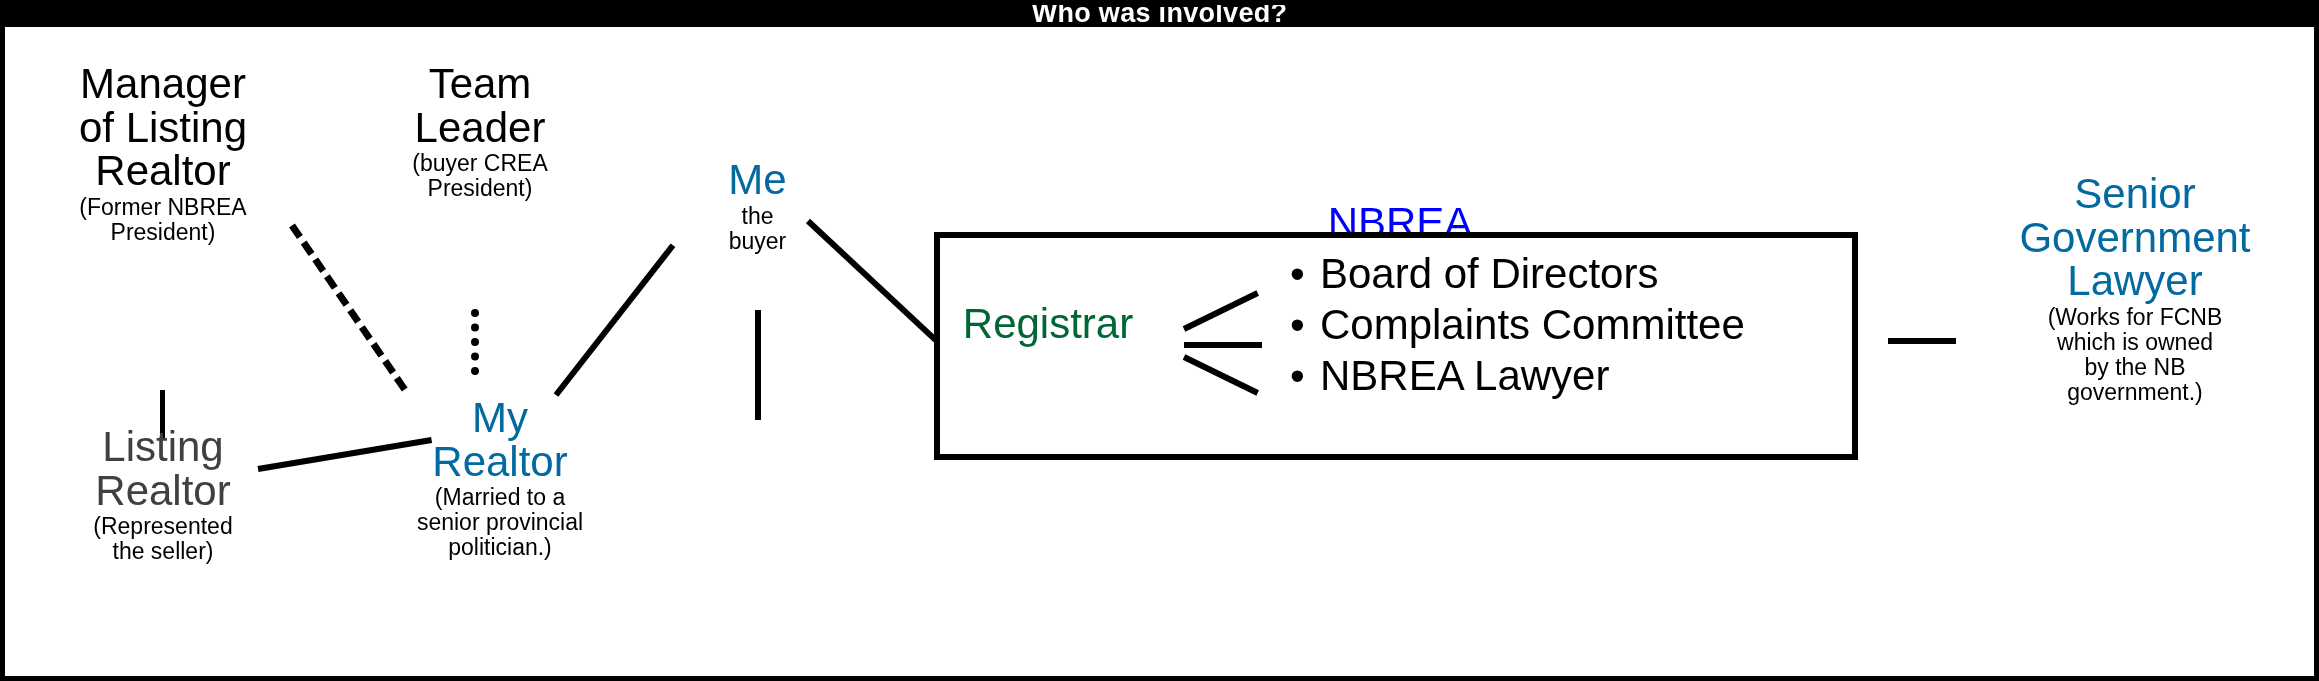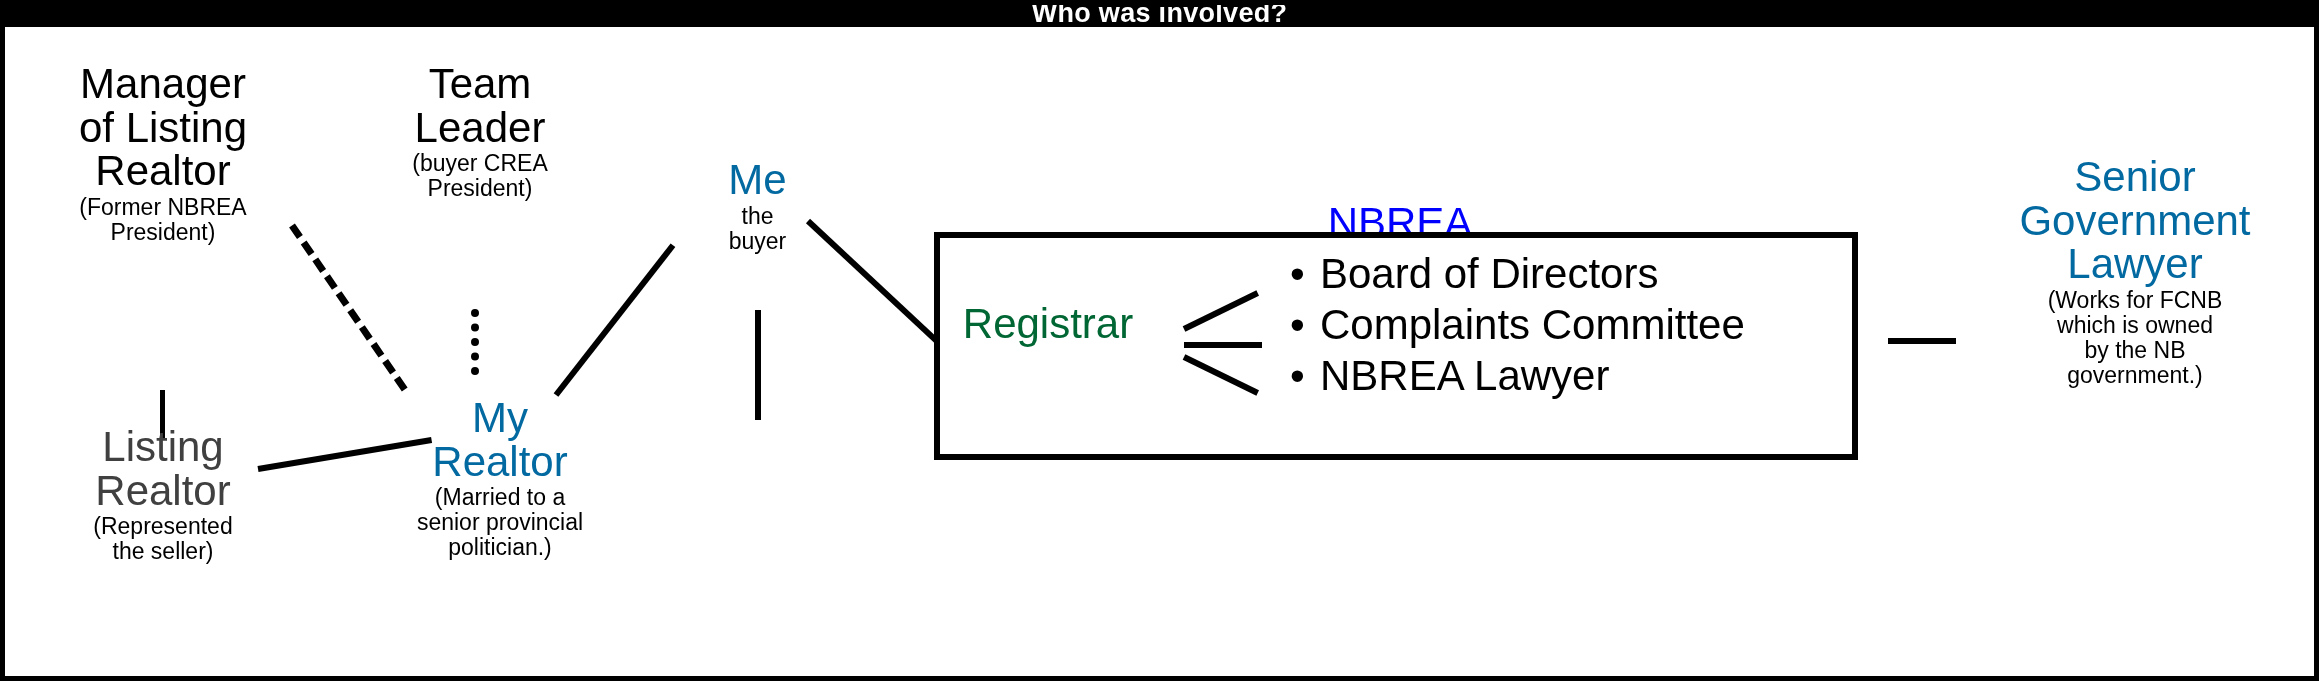--- a/index.html
+++ b/index.html
@@ -205,21 +205,21 @@
     <div class="bullet">
       <span class="dot">•</span>
       <span style="color:#000000;">Complaints Committee</span>
     </div>
     <div class="bullet">
       <span class="dot">•</span>
       <span style="color:#000000;text-align:right;">NBREA Lawyer</span>
     </div>
   </div>
 
-  <div class="node green" style="left:1965px; top:155px; width:340px;">
+  <div class="node green" style="left:1965px; top:172px; width:340px;">
     <span class="main">Senior
 Government
 Lawyer</span>
     <span class="sub">(Works for FCNB
 which is owned
 by the NB
 government.)</span>
   </div>
 
   <div id="frame"></div>

